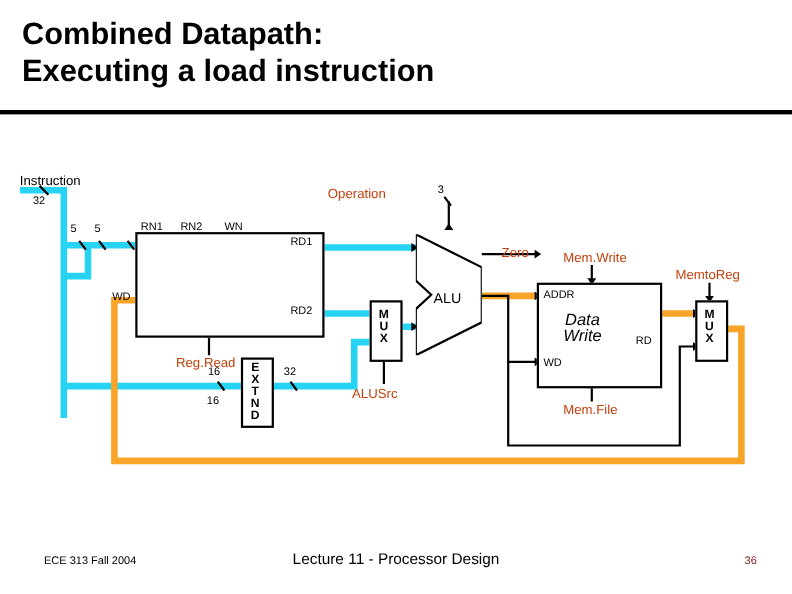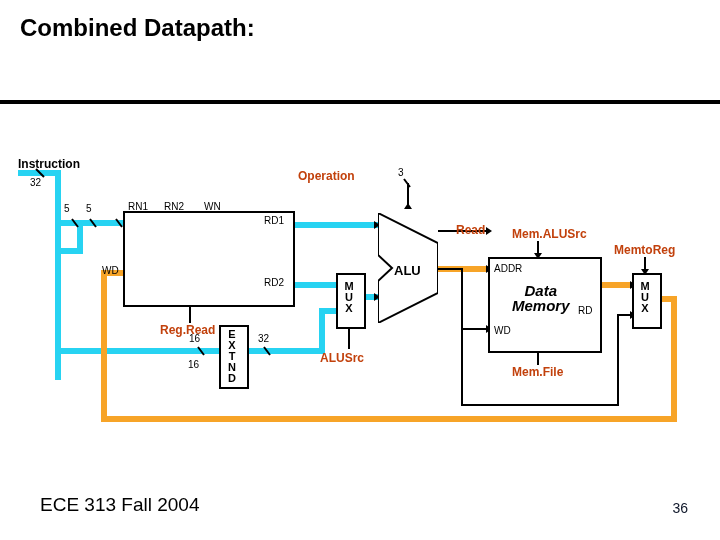--- a/index.html
+++ b/index.html
@@ -1,24 +1,24 @@
 <!DOCTYPE html>
 <html><head>
 <meta charset="utf-8">
 <style>
   html,body{margin:0;padding:0;width:720px;height:540px;font-family:Arial,Helvetica,sans-serif;background:#fff;overflow:hidden}
   .slide{position:relative;width:720px;height:540px}
-  .title{position:absolute;left:20px;top:14px;font-size:24px;font-weight:bold;color:#000;line-height:1.2}
+  .title{position:absolute;left:20px;top:14px;font-size:28px;font-weight:bold;color:#000;line-height:1.2}
   .hr{position:absolute;left:0;top:100px;width:720px;height:4px;background:#000}
   .instr{position:absolute;right:35px;top:140px;font-family:"Courier New",monospace;font-size:20px;color:#000}
-  .footer-l{position:absolute;left:40px;bottom:24px;font-size:19px;color:#000}
+  .footer-l{position:absolute;left:40px;bottom:24px;font-size:10px;color:#000}
   .footer-c{position:absolute;left:0;right:0;bottom:24px;text-align:center;font-size:14px;color:#000}
-  .footer-r{position:absolute;right:32px;bottom:24px;font-size:14px;color:#0f172a}
+  .footer-r{position:absolute;right:32px;bottom:24px;font-size:10px;color:#7f1d1d}
   .diagram{position:absolute;left:18px;top:165px;width:684px;height:290px}
-  .lbl{position:absolute;font-size:12px;font-weight:bold;color:#000;white-space:nowrap}
+  .lbl{position:absolute;font-size:12px;font-weight:normal;color:#000;white-space:nowrap}
   .lbl.small{font-size:10px;font-weight:normal}
   .lbl.blue{color:#c2410c}
   .box{position:absolute;border:2px solid #000;background:#fff}
   .regfile{left:105px;top:46px;width:168px;height:92px}
   .datamem{left:470px;top:92px;width:110px;height:92px}
   .muxbox{position:absolute;border:2px solid #000;background:#fff;width:26px}
   .extnd{left:201px;top:160px;width:26px;height:60px}
   .mux1{left:318px;top:108px;width:26px;height:52px}
   .mux2{left:614px;top:108px;width:26px;height:52px}
   .muxlbl{position:absolute;width:26px;text-align:center;font-size:11px;font-weight:bold;line-height:11px}
@@ -27,20 +27,21 @@
   .cyan{stroke:#27d3f2;stroke-width:6;fill:none}
   .orange{stroke:#f7a428;stroke-width:6;fill:none}
   .blk{stroke:#000;stroke-width:2;fill:none}
 </style>
 </head>
 <body>
 
 <div class="slide">
   <div class="title">
     <span>Combined Datapath:</span><br>
+    <span>Executing a load instruction</span>
   </div>
   <div class="hr"></div>
 
   <div class="diagram">
 
     <svg width="684" height="290">
 
       <path class="cyan" d="M0 8 H40 V215 M40 8 V58 H105 M40 58 V186 H201 M40 58 V86 H62 V58 H105"></path>
 
       <path class="cyan" d="M273 60 H360"></path>
@@ -102,44 +103,45 @@
     <div class="lbl small" style="left:146px;top:36px">RN2</div>
     <div class="lbl small" style="left:186px;top:36px">WN</div>
     <div class="lbl small" style="left:246px;top:50px">RD1</div>
     <div class="lbl small" style="left:246px;top:112px">RD2</div>
     <div class="lbl small" style="left:84px;top:100px">WD</div>
     <div class="lbl blue" style="left:142px;top:158px">Reg.Read</div>
 
     <div class="lbl blue" style="left:280px;top:4px">Operation</div>
     <div class="lbl small" style="left:380px;top:2px">3</div>
     <div class="lbl" style="left:376px;top:98px;font-size:13px">ALU</div>
-    <div class="lbl blue" style="left:438px;top:58px">Read</div>
+    <div class="lbl blue" style="left:438px;top:58px">Zero</div>
     <div class="lbl blue" style="left:302px;top:186px">ALUSrc</div>
 
     <div class="lbl small" style="left:171px;top:168px">16</div>
     <div class="lbl small" style="left:170px;top:194px">16</div>
     <div class="lbl small" style="left:240px;top:168px">32</div>
 
     <div class="lbl small" style="left:476px;top:98px">ADDR</div>
     <div class="lbl small" style="left:560px;top:140px">RD</div>
     <div class="lbl small" style="left:476px;top:160px">WD</div>
     <div class="lbl" style="left:494px;top:118px;font-style:italic;font-size:15px;text-align:center;line-height:15px;white-space:pre">Data
-Memory</div>
-    <div class="lbl blue" style="left:494px;top:62px">Mem.ALUSrc</div>
+Write</div>
+    <div class="lbl blue" style="left:494px;top:62px">Mem.Write</div>
     <div class="lbl blue" style="left:494px;top:200px">Mem.File</div>
     <div class="lbl blue" style="left:596px;top:78px">MemtoReg</div>
 
     <div class="muxlbl" style="left:201px;top:164px;white-space:pre">E
 X
 T
 N
 D</div>
     <div class="muxlbl" style="left:318px;top:116px;white-space:pre">M
 U
 X</div>
     <div class="muxlbl" style="left:614px;top:116px;white-space:pre">M
 U
 X</div>
   </div>
 
   <div class="footer-l">ECE 313 Fall 2004</div>
+  <div class="footer-c">Lecture 11 - Processor Design</div>
   <div class="footer-r">36</div>
 </div>
 
 </body></html>

